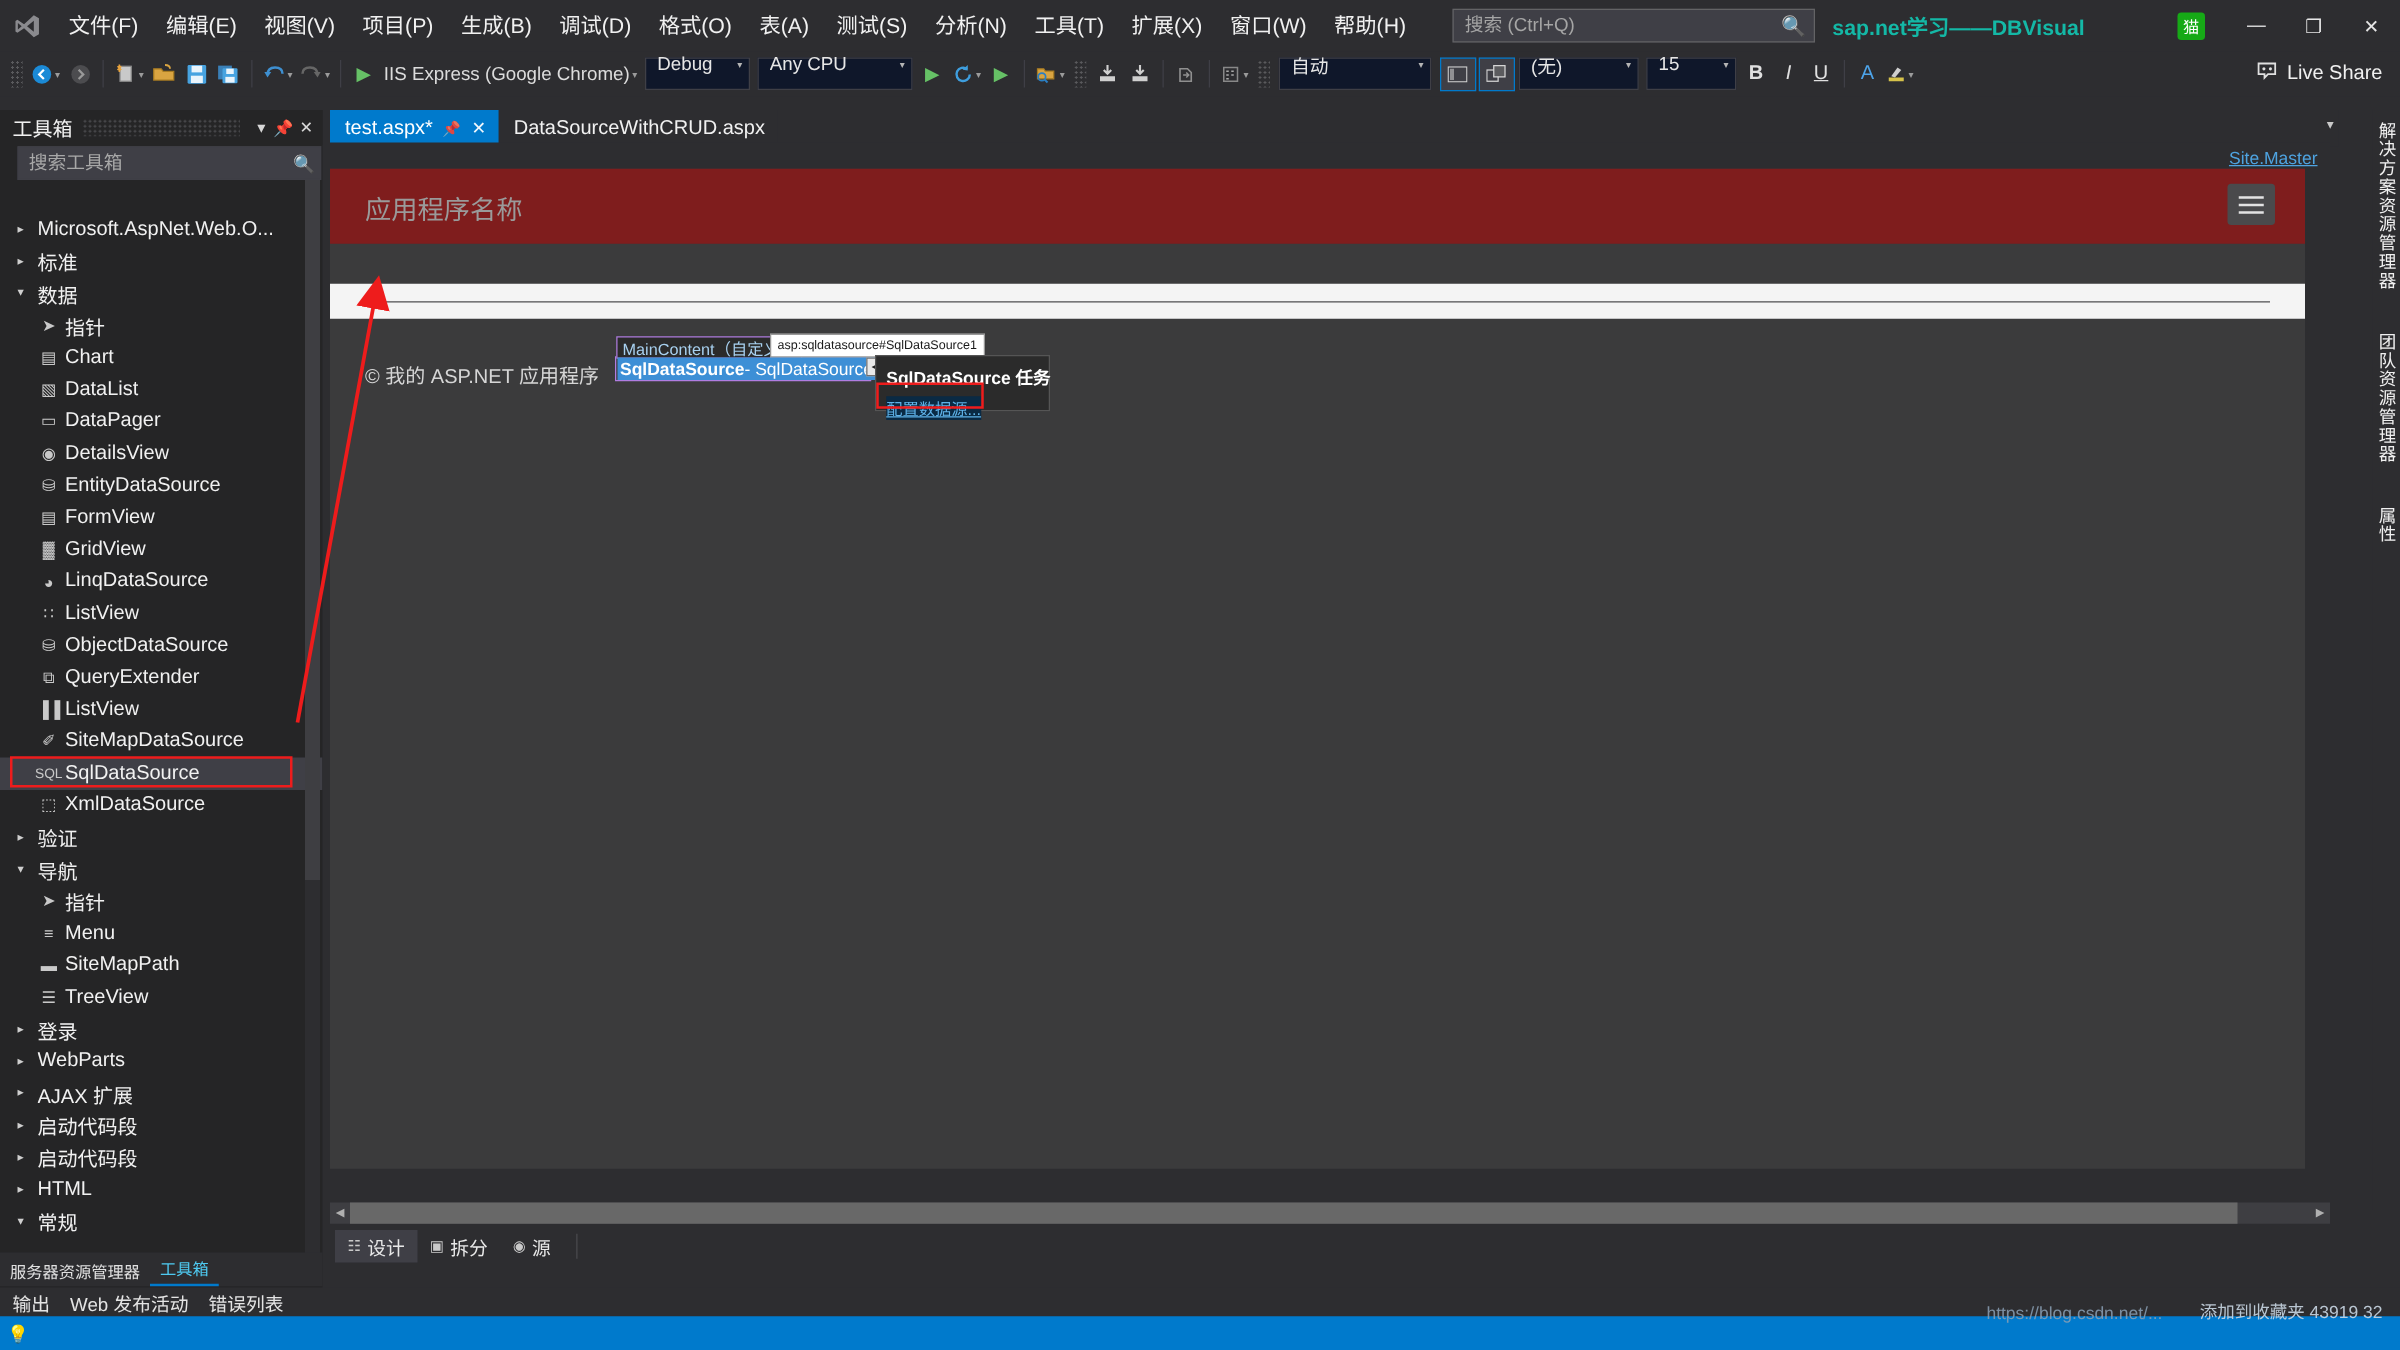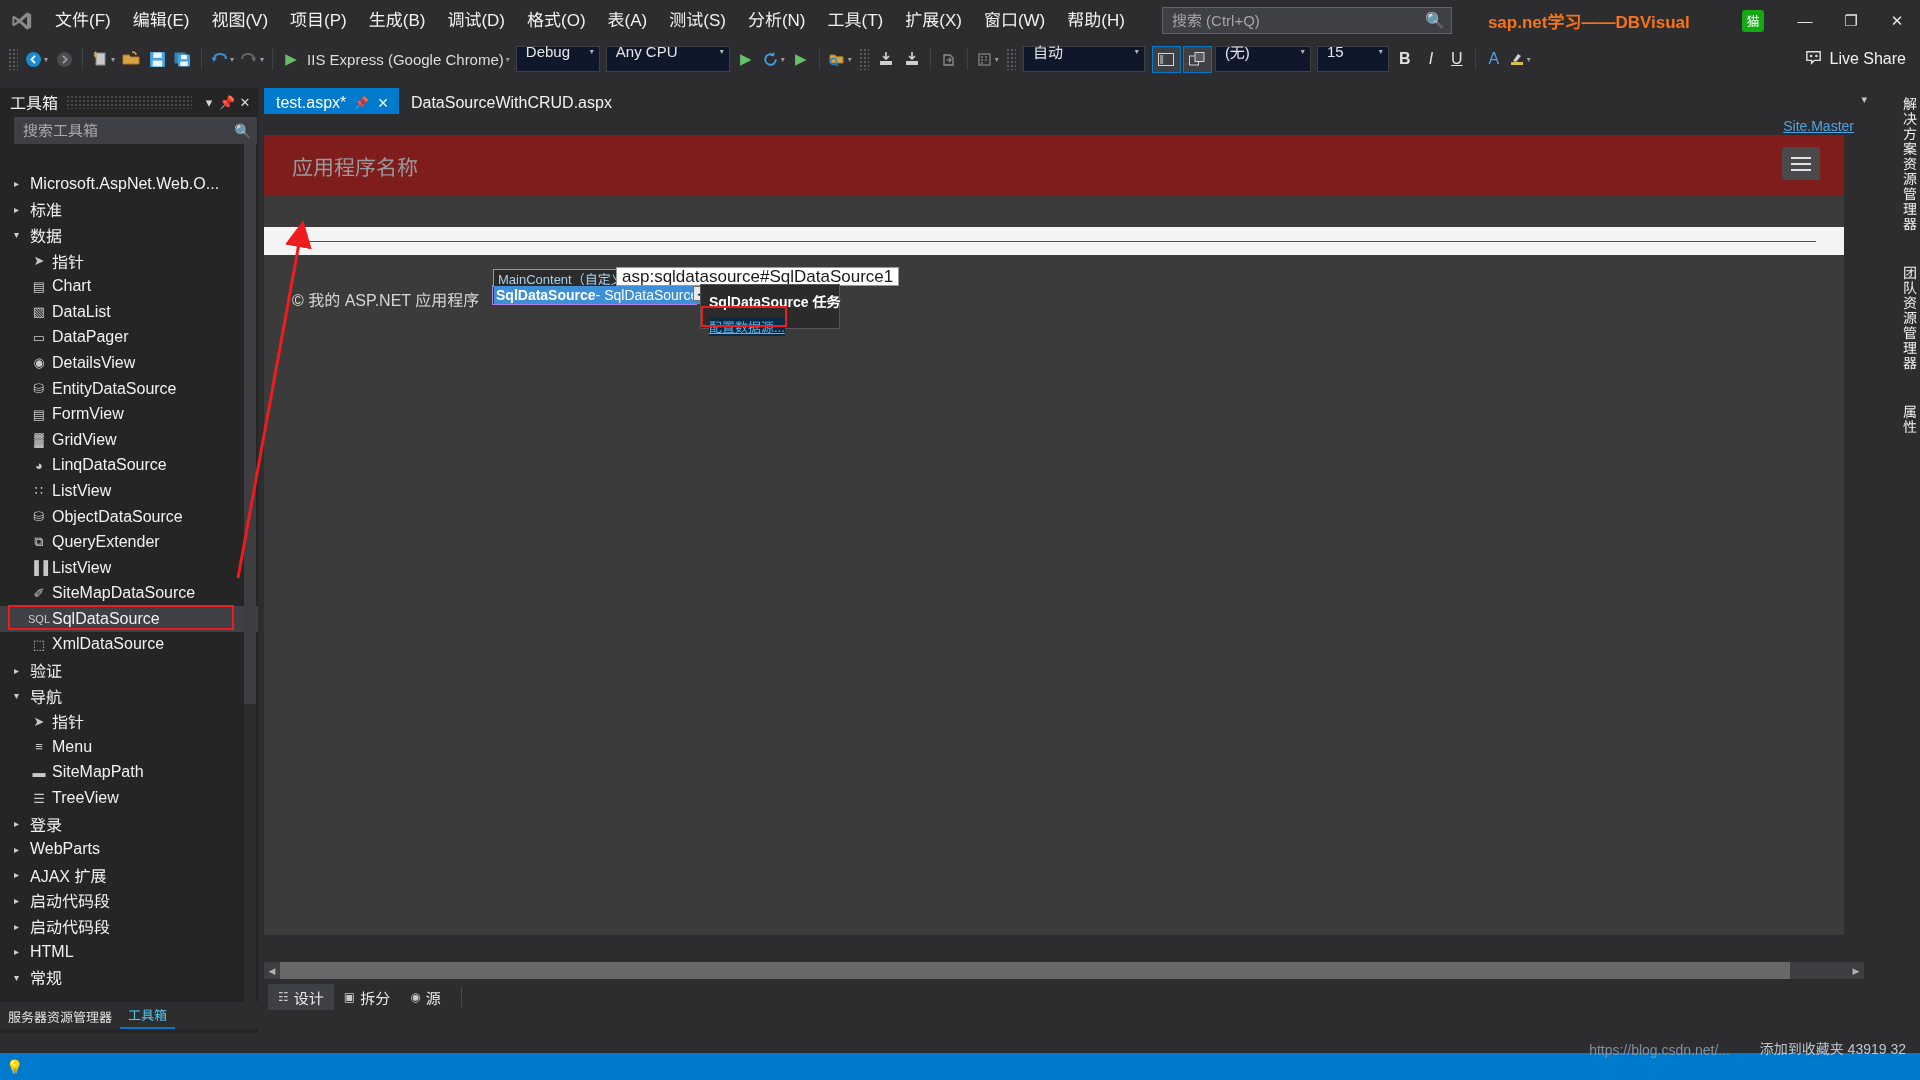--- a/index.html
+++ b/index.html
@@ -30,21 +30,21 @@
     border: 1px solid #636365; display: flex; align-items: center;
     padding: 0 6px 0 9px; position: relative;
   }
   .search-box input {
     flex: 1; background: transparent; border: none; outline: none;
     color: #c8c8c8; font-size: 15px; font-family: "Liberation Sans", sans-serif;
   }
   .search-box input::placeholder { color: #a5a5a5; }
   .search-ico { color: #dcdcdc; font-size: 16px; margin-left: 4px; }
   .win-title {
-    margin-left: 36px; font-size: 17px; font-weight: bold; color: #f97316;
+    margin-left: 14px; font-size: 17px; font-weight: bold; color: #14b8a6;
     white-space: nowrap;
   }
   .title-right {
     position: absolute; right: 0; top: 0; height: 41px; display: flex; align-items: center;
   }
   .cat-badge {
     width: 22px; height: 22px; background: #16a916; border-radius: 3px; margin-right: 18px;
     display: flex; align-items: center; justify-content: center; font-size: 13px; color: #fff;
   }
   .win-btn {
@@ -199,21 +199,21 @@
   .tag-maincontent {
     position: absolute; left: 229px; top: 155px; height: 18px;
     background: #2b2b2b; border: 1px solid #b07de0; color: #6db8f0;
     font-size: 13px; padding: 0 4px; display: flex; align-items: center; white-space: nowrap;
     z-index: 25;
   }
   .tag-maincontent .cn { color: #a7d0ef; }
   .tag-asp {
     position: absolute; left: 352px; top: 153px; height: 19px;
     background: #ffffff; border: 1px solid #999; color: #1a1a1a;
-    font-size: 17px; padding: 0 5px; display: flex; align-items: center; white-space: nowrap;
+    font-size: 10px; padding: 0 5px; display: flex; align-items: center; white-space: nowrap;
     z-index: 26;
   }
   .ctrl-box {
     position: absolute; left: 228px; top: 171px; width: 205px; height: 20px;
     border: 1px solid #b07de0; background: #3b3b3c; z-index: 24;
   }
   .ctrl-label {
     position: absolute; left: 230px; top: 172px; height: 18px; background: #3d8fd6;
     color: #ffffff; font-size: 14px; display: flex; align-items: center;
     padding: 0 2px; z-index: 27; white-space: nowrap;
@@ -757,20 +757,25 @@
   </div>
 
   <div class="right-rail">
     <div class="rail-tab">解决方案资源管理器</div>
     <div class="rail-gap"></div>
     <div class="rail-tab">团队资源管理器</div>
     <div class="rail-gap"></div>
     <div class="rail-tab">属性</div>
   </div>
 
+  <div class="bottom-tabs">
+    <div class="bottom-tab">输出</div>
+    <div class="bottom-tab">Web 发布活动</div>
+    <div class="bottom-tab">错误列表</div>
+  </div>
 
   <div class="statusbar">
     <span class="status-ico">💡</span>
   </div>
   <div class="wm-url">https://blog.csdn.net/...</div>
   <div class="wm-txt">添加到收藏夹 43919 32</div>
 
 </div>
 
 </body></html>

